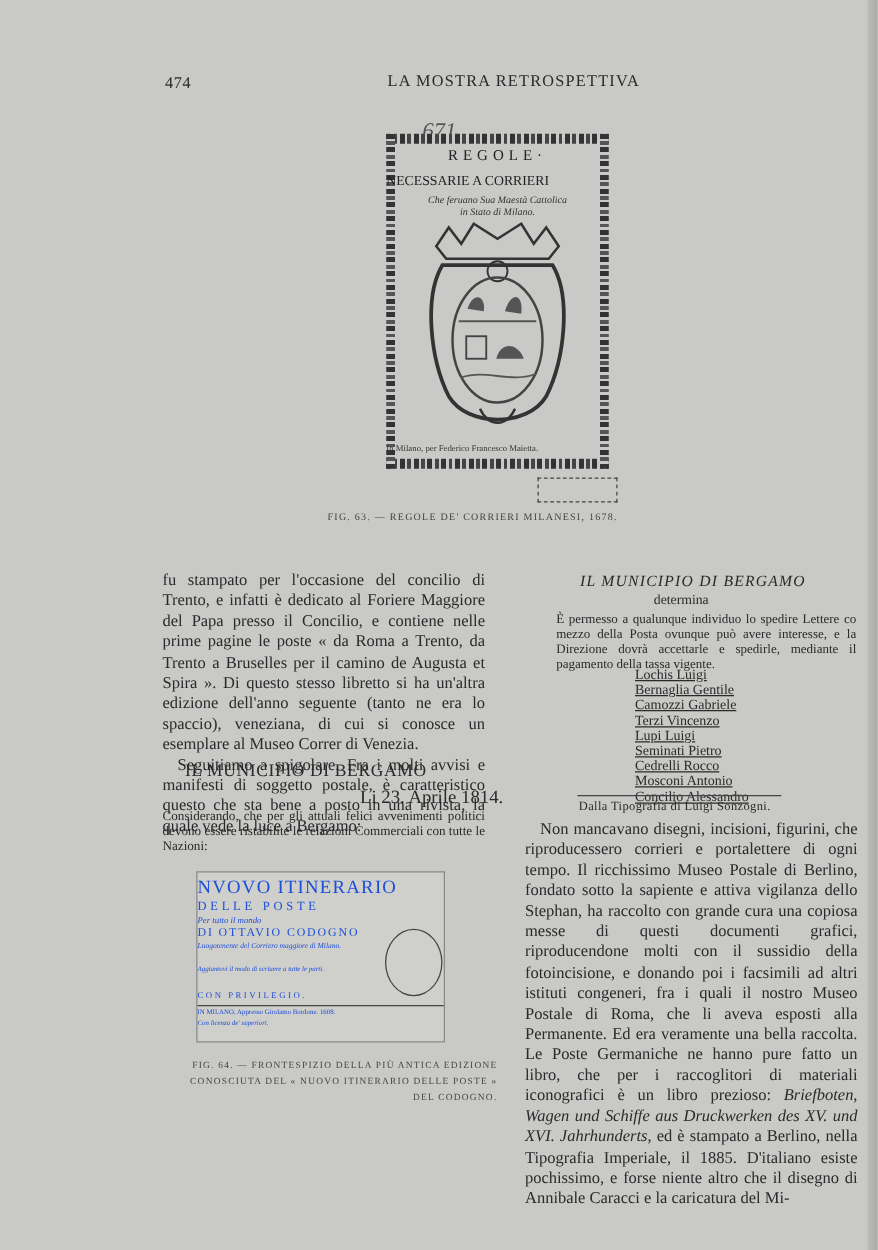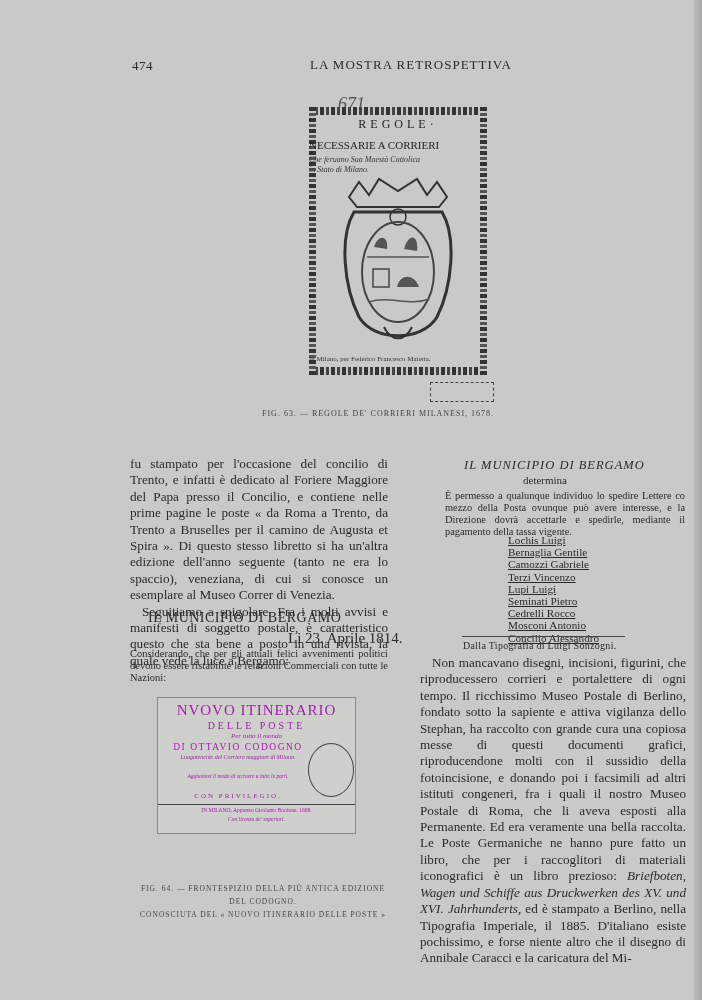--- a/index.html
+++ b/index.html
@@ -16,39 +16,39 @@
   .handnote { position:absolute; left:338px; top:94px; font-size:18px; font-style:italic; color:#555; }
 
   
   .fig63 { position:absolute; left:309px; top:107px; width:178px; height:268px; }
   .border-row { position:absolute; left:0; width:178px; height:8px;
     background:repeating-linear-gradient(90deg,#333 0 4px,#c9c9c7 4px 6px,#444 6px 9px,#c9c9c7 9px 11px); }
   .border-col { position:absolute; top:0; width:7px; height:268px;
     background:repeating-linear-gradient(180deg,#333 0 4px,#c9c9c7 4px 6px,#555 6px 9px,#c9c9c7 9px 11px); }
   .f63-title { position:absolute; top:10px; left:0; width:178px; text-align:center; font-size:12px; letter-spacing:4px; color:#222; }
   .f63-sub { position:absolute; top:32px; left:0; width:178px; font-size:11px; color:#222; }
-  .f63-line { position:absolute; left:0; width:178px; font-size:8px; font-style:italic; color:#333; }
+  .f63-line { position:absolute; left:0; width:178px; text-align:center; font-size:8px; font-style:italic; color:#333; }
   .f63-imprint { position:absolute; top:248px; left:0; width:178px; font-size:7px; color:#333; }
   .crest { position:absolute; left:30px; top:70px; width:118px; height:170px; }
   .stamp { position:absolute; left:430px; top:382px; width:62px; height:18px; border:1.5px dashed #444; font-size:6px; color:#444; }
   .cap63 { position:absolute; left:262px; top:409px; font-size:8px; letter-spacing:1px; color:#444; }
 
   
   .col-left { position:absolute; left:130px; top:456px; width:258px; font-size:13.2px; line-height:16.4px; text-align:justify; }
   .col-left p { margin:0; }
   .indent { text-indent:12px; }
   .bergamo-head { position:absolute; left:148px; top:610px; font-size:14px; letter-spacing:0.5px; }
   .li-date { position:absolute; left:288px; top:630px; font-size:15px;text-align:right; }
   .considerando { position:absolute; left:130px; top:648px; width:258px; font-size:10.5px; line-height:12px; text-align:justify; }
 
   
   .fig64 { position:absolute; left:157px; top:697px; width:197px; height:135px; background:#cfcfcc; border:1px solid #888; }
-  .f64-l { position:absolute; left:0; width:197px; text-align:center; color:#a21caf; }
+  .f64-l { position:absolute; left:0; width:197px; color:#1d4ed8; }
   .seal { position:absolute; left:150px; top:45px; width:44px; height:52px; border:1.5px solid #444; border-radius:50%; }
-  .cap64 { position:absolute; left:128px; top:882px; width:270px; text-align:center; font-size:7.5px; letter-spacing:1px; line-height:13px; color:#444; }
+  .cap64 { position:absolute; left:128px; top:845px; width:270px; text-align:right; font-size:7.5px; letter-spacing:1px; line-height:13px; color:#444; }
 
   
   .decree-head { position:absolute; left:464px; top:458px; font-size:12.5px; font-style:italic; letter-spacing:1px; }
   .determina { position:absolute; left:523px; top:474px; font-size:11px; }
   .decree-body { position:absolute; left:445px; top:490px; width:240px; font-size:10.4px; line-height:12px; text-align:justify; }
   .signatories { position:absolute; left:508px; top:534px; font-size:11.2px; line-height:12.2px;text-decoration:underline; }
   .sig-rule { position:absolute; left:462px; top:636px; width:163px; height:1px; background:#444; }
   .printer { position:absolute; left:463px; top:640px; font-size:10px; letter-spacing:0.3px; }
   .col-right { position:absolute; left:420px; top:655px; width:266px; font-size:13.2px; line-height:16.4px; text-align:justify; }
   .col-right p { margin:0; }
@@ -105,22 +105,22 @@
   <div class="f64-l" style="top:44px;font-size:9.5px;letter-spacing:1.5px;width:160px">DI OTTAVIO CODOGNO</div>
   <div class="f64-l" style="top:56px;font-size:6px;font-style:italic;width:160px">Luogotenente del Corriero maggiore di Milano.</div>
   <div class="f64-l" style="top:75px;font-size:5.5px;font-style:italic;width:160px">Aggiuntovi il modo di scriuere a tutte le parti.</div>
   <div class="f64-l" style="top:94px;font-size:7px;letter-spacing:2px;width:160px">CON PRIVILEGIO.</div>
   <div class="f64-l" style="top:106px;border-top:1px solid #444;padding-top:2px;font-size:5.5px">IN MILANO, Appresso Girolamo Bordone. 1608.</div>
   <div class="f64-l" style="top:118px;font-size:5.5px;font-style:italic">Con licenza de' superiori.</div>
   <div class="seal"></div>
 </div>
 <div class="cap64">
   <div>FIG. 64. — FRONTESPIZIO DELLA PIÙ ANTICA EDIZIONE</div>
+  <div>CONOSCIUTA DEL « NUOVO ITINERARIO DELLE POSTE »</div>
   <div>DEL CODOGNO.</div>
-  <div>CONOSCIUTA DEL « NUOVO ITINERARIO DELLE POSTE »</div>
 </div>
 
 <div class="decree-head">IL MUNICIPIO DI BERGAMO</div>
 <div class="determina">determina</div>
 <div class="decree-body">È permesso a qualunque individuo lo spedire Lettere co mezzo della Posta ovunque può avere interesse, e la Direzione dovrà accettarle e spedirle, mediante il pagamento della tassa vigente.</div>
 <div class="signatories">
   <div>Lochis Luigi</div>
   <div>Bernaglia Gentile</div>
   <div>Camozzi Gabriele</div>
   <div>Terzi Vincenzo</div>

